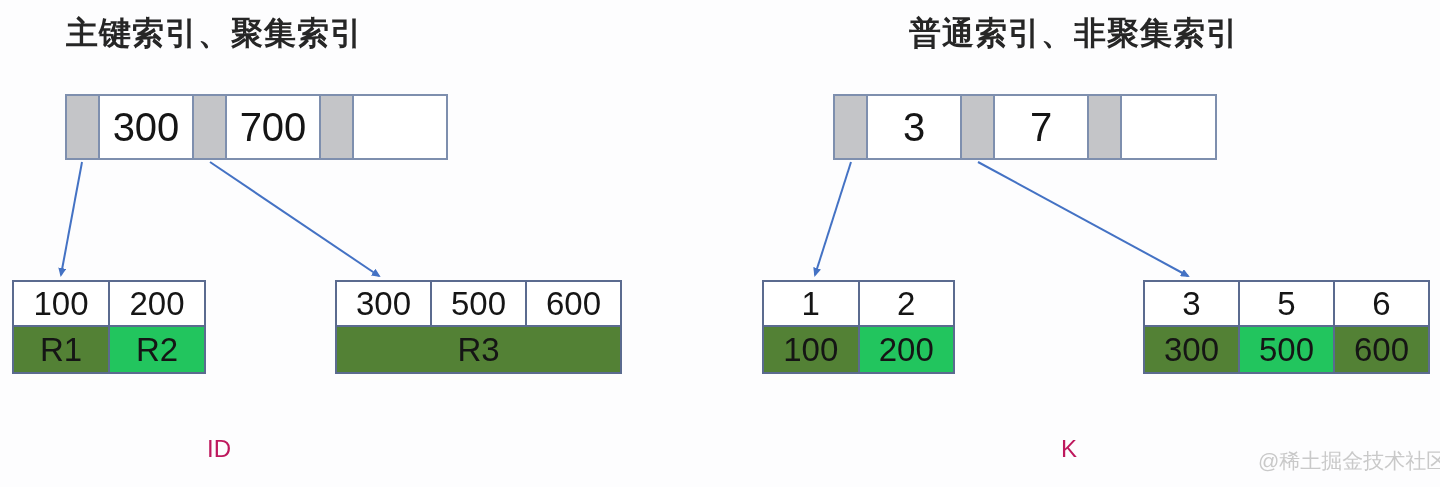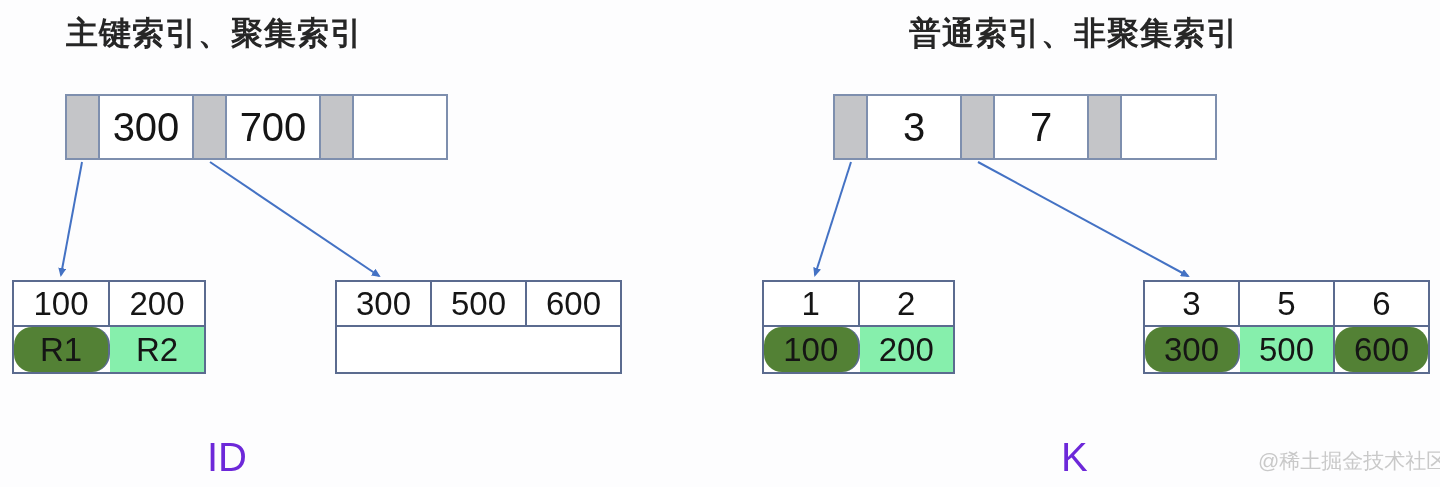--- a/index.html
+++ b/index.html
@@ -32,24 +32,24 @@
     background:#ffffff;
   }
   .leaf .row{display:flex;height:45px;}
   .leaf .row.keys{border-bottom:2px solid #5b6b8f;box-sizing:border-box;}
   .leaf .lcell{
     flex:1;box-sizing:border-box;border-right:2px solid #5b6b8f;
     display:flex;align-items:center;justify-content:center;
     font-size:33px;color:#151515;
   }
   .leaf .lcell:last-child{border-right:none;}
-  .shade-dark{background:#538135;border-radius:18px;}
-  .shade-light{background:#86efac;}
+  .shade-dark{background:#538135;}
+  .shade-light{background:#22c55e;}
   .axis-label{
-    position:absolute;top:435px;font-size:40px;color:#6d28d9;white-space:nowrap;
+    position:absolute;top:435px;font-size:24px;color:#be185d;white-space:nowrap;
   }
   .watermark{
     position:absolute;top:447px;left:1258px;font-size:21px;color:#c9c9c9;
     white-space:nowrap;
   }
   .arrows{position:absolute;left:0;top:0;width:1440px;height:487px;pointer-events:none;}
 </style>
 </head>
 <body>
 
@@ -87,20 +87,21 @@
     </div>
   </div>
 
   <div class="leaf" style="left:335px;width:287px;">
     <div class="row keys">
       <div class="lcell">300</div>
       <div class="lcell">500</div>
       <div class="lcell">600</div>
     </div>
     <div class="row">
+      <div class="lcell shade-dark">R3</div>
     </div>
   </div>
 
   <div class="leaf" style="left:762px;width:193px;">
     <div class="row keys">
       <div class="lcell">1</div>
       <div class="lcell">2</div>
     </div>
     <div class="row">
       <div class="lcell shade-dark">100</div>

